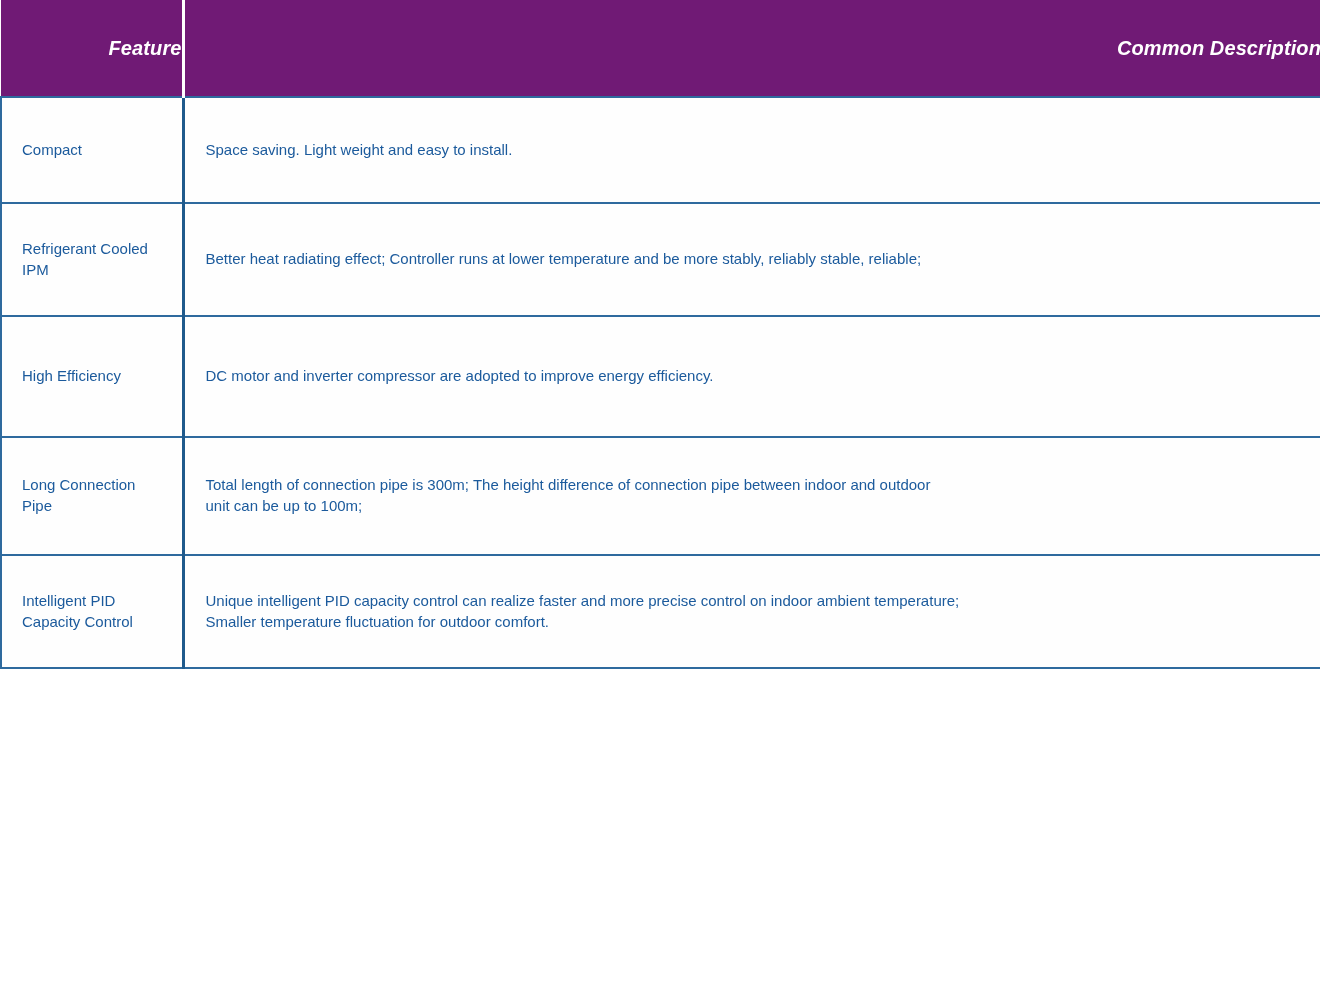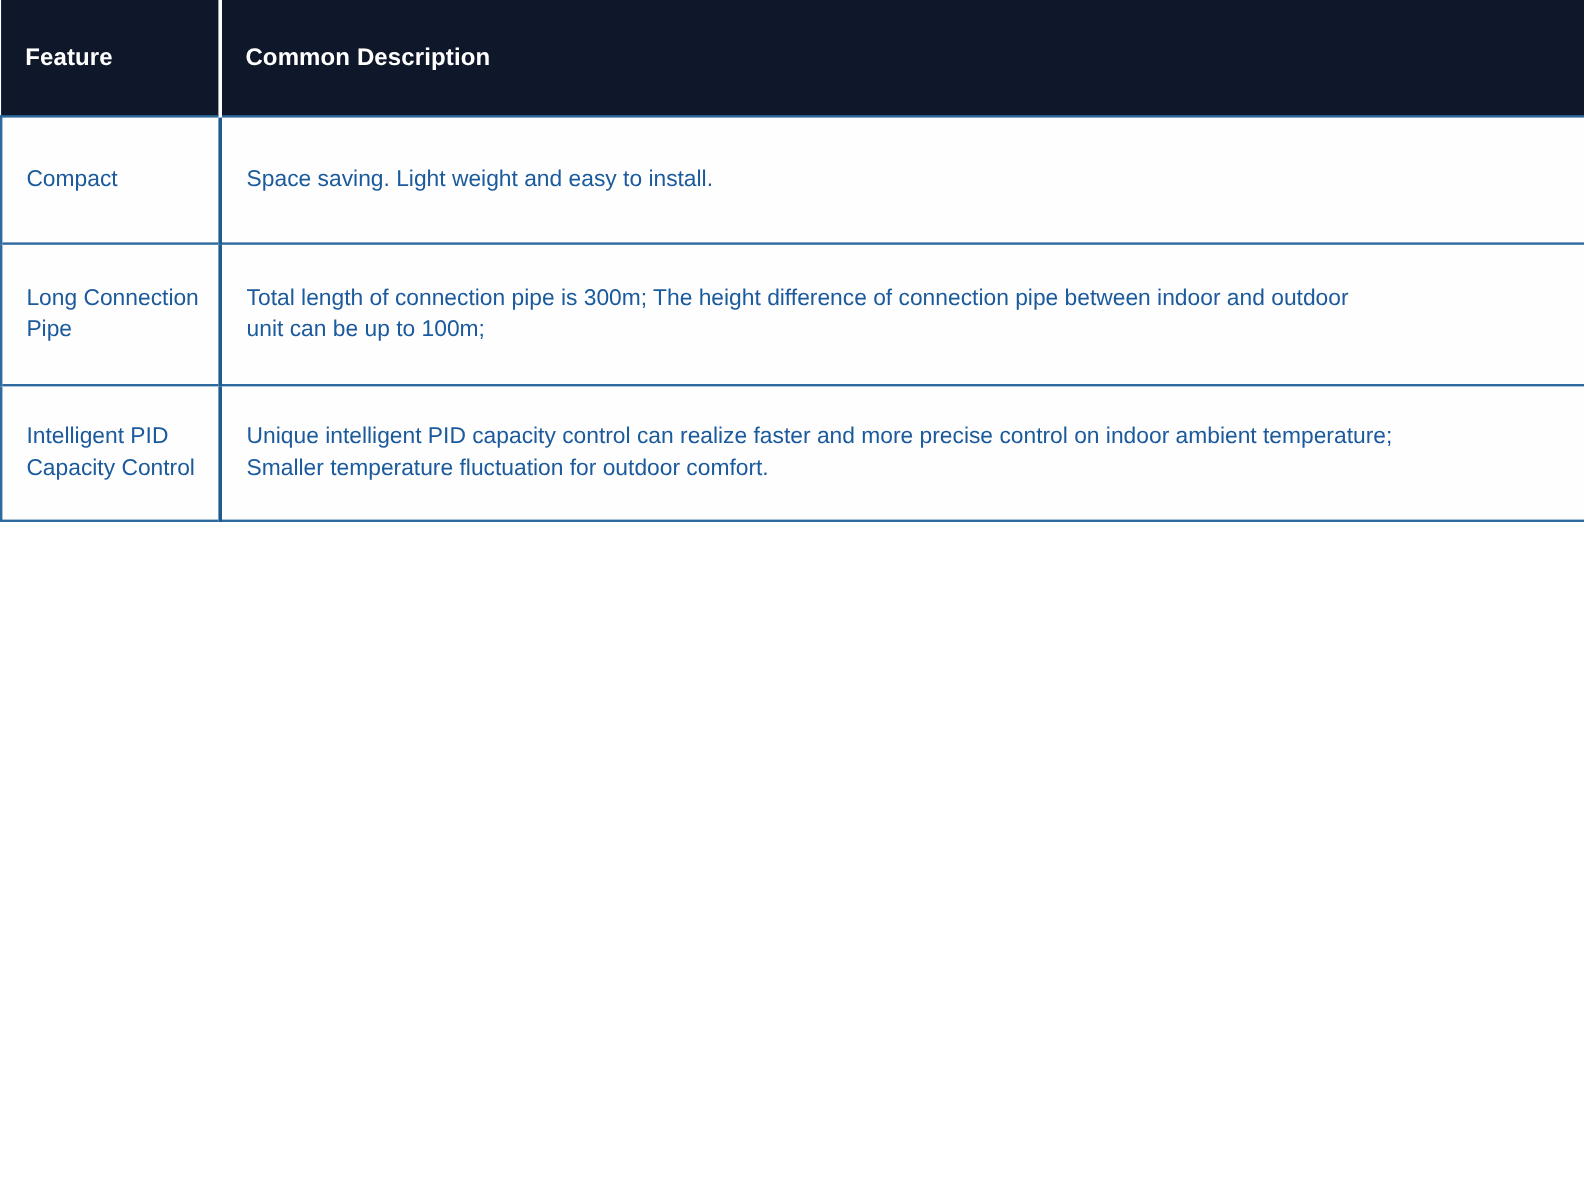--- a/index.html
+++ b/index.html
@@ -22,42 +22,43 @@
     background: #ffffff;
   }
 
   
   .feature-table thead tr {
     background: #0F549E;
   }
   .feature-table thead th {
     height: 96px;
     padding: 0 0 0 20px;
-    text-align: left;
+    text-align: right;
     vertical-align: middle;
     color: #ffffff;
     font-size: 20px;
     font-weight: bold;
     letter-spacing: 0.1px;
     border: 0;
-    background: #0f172a;
+    background: #701a75;
+    font-style: italic;
   }
   .feature-table thead th.col-feature {
     border-right: 3px solid #ffffff;
   }
 
   
   col.c-feature { width: 182px; }
   col.c-desc    { width: 1138px; }
 
   
   .feature-table tbody td {
     vertical-align: middle;
     color: #1B5A9C;
-    font-size: 19px;
+    font-size: 15px;
     line-height: 1.38;
     border-top: 2px solid #2E6A9E;
     background: #FEFEFE;
   }
   .feature-table tbody tr:last-child td {
     border-bottom: 2px solid #2E6A9E;
   }
 
   .cell-feature {
     padding: 0 12px 0 20px;
@@ -98,22 +99,34 @@
   </thead>
   <tbody>
 
     <tr class="r0">
       <td class="cell-feature">Compact</td>
       <td class="cell-desc">
         <span class="desc-line">Space saving. Light weight and easy to install.</span>
       </td>
     </tr>
 
+    <tr class="r1">
+      <td class="cell-feature">Refrigerant Cooled IPM</td>
+      <td class="cell-desc">
+        <span class="desc-line">Better heat radiating effect; Controller runs at lower temperature and be more stably, reliably stable, reliable;</span>
+      </td>
+    </tr>
 
 
+    <tr class="r3">
+      <td class="cell-feature">High Efficiency</td>
+      <td class="cell-desc">
+        <span class="desc-line">DC motor and inverter compressor are adopted to improve energy efficiency.</span>
+      </td>
+    </tr>
 
 
     <tr class="r5">
       <td class="cell-feature">Long Connection Pipe</td>
       <td class="cell-desc">
         <span class="desc-line">Total length of connection pipe is 300m; The height difference of connection pipe between indoor and outdoor</span>
         <span class="desc-line">unit can be up to 100m;</span>
       </td>
     </tr>
 

